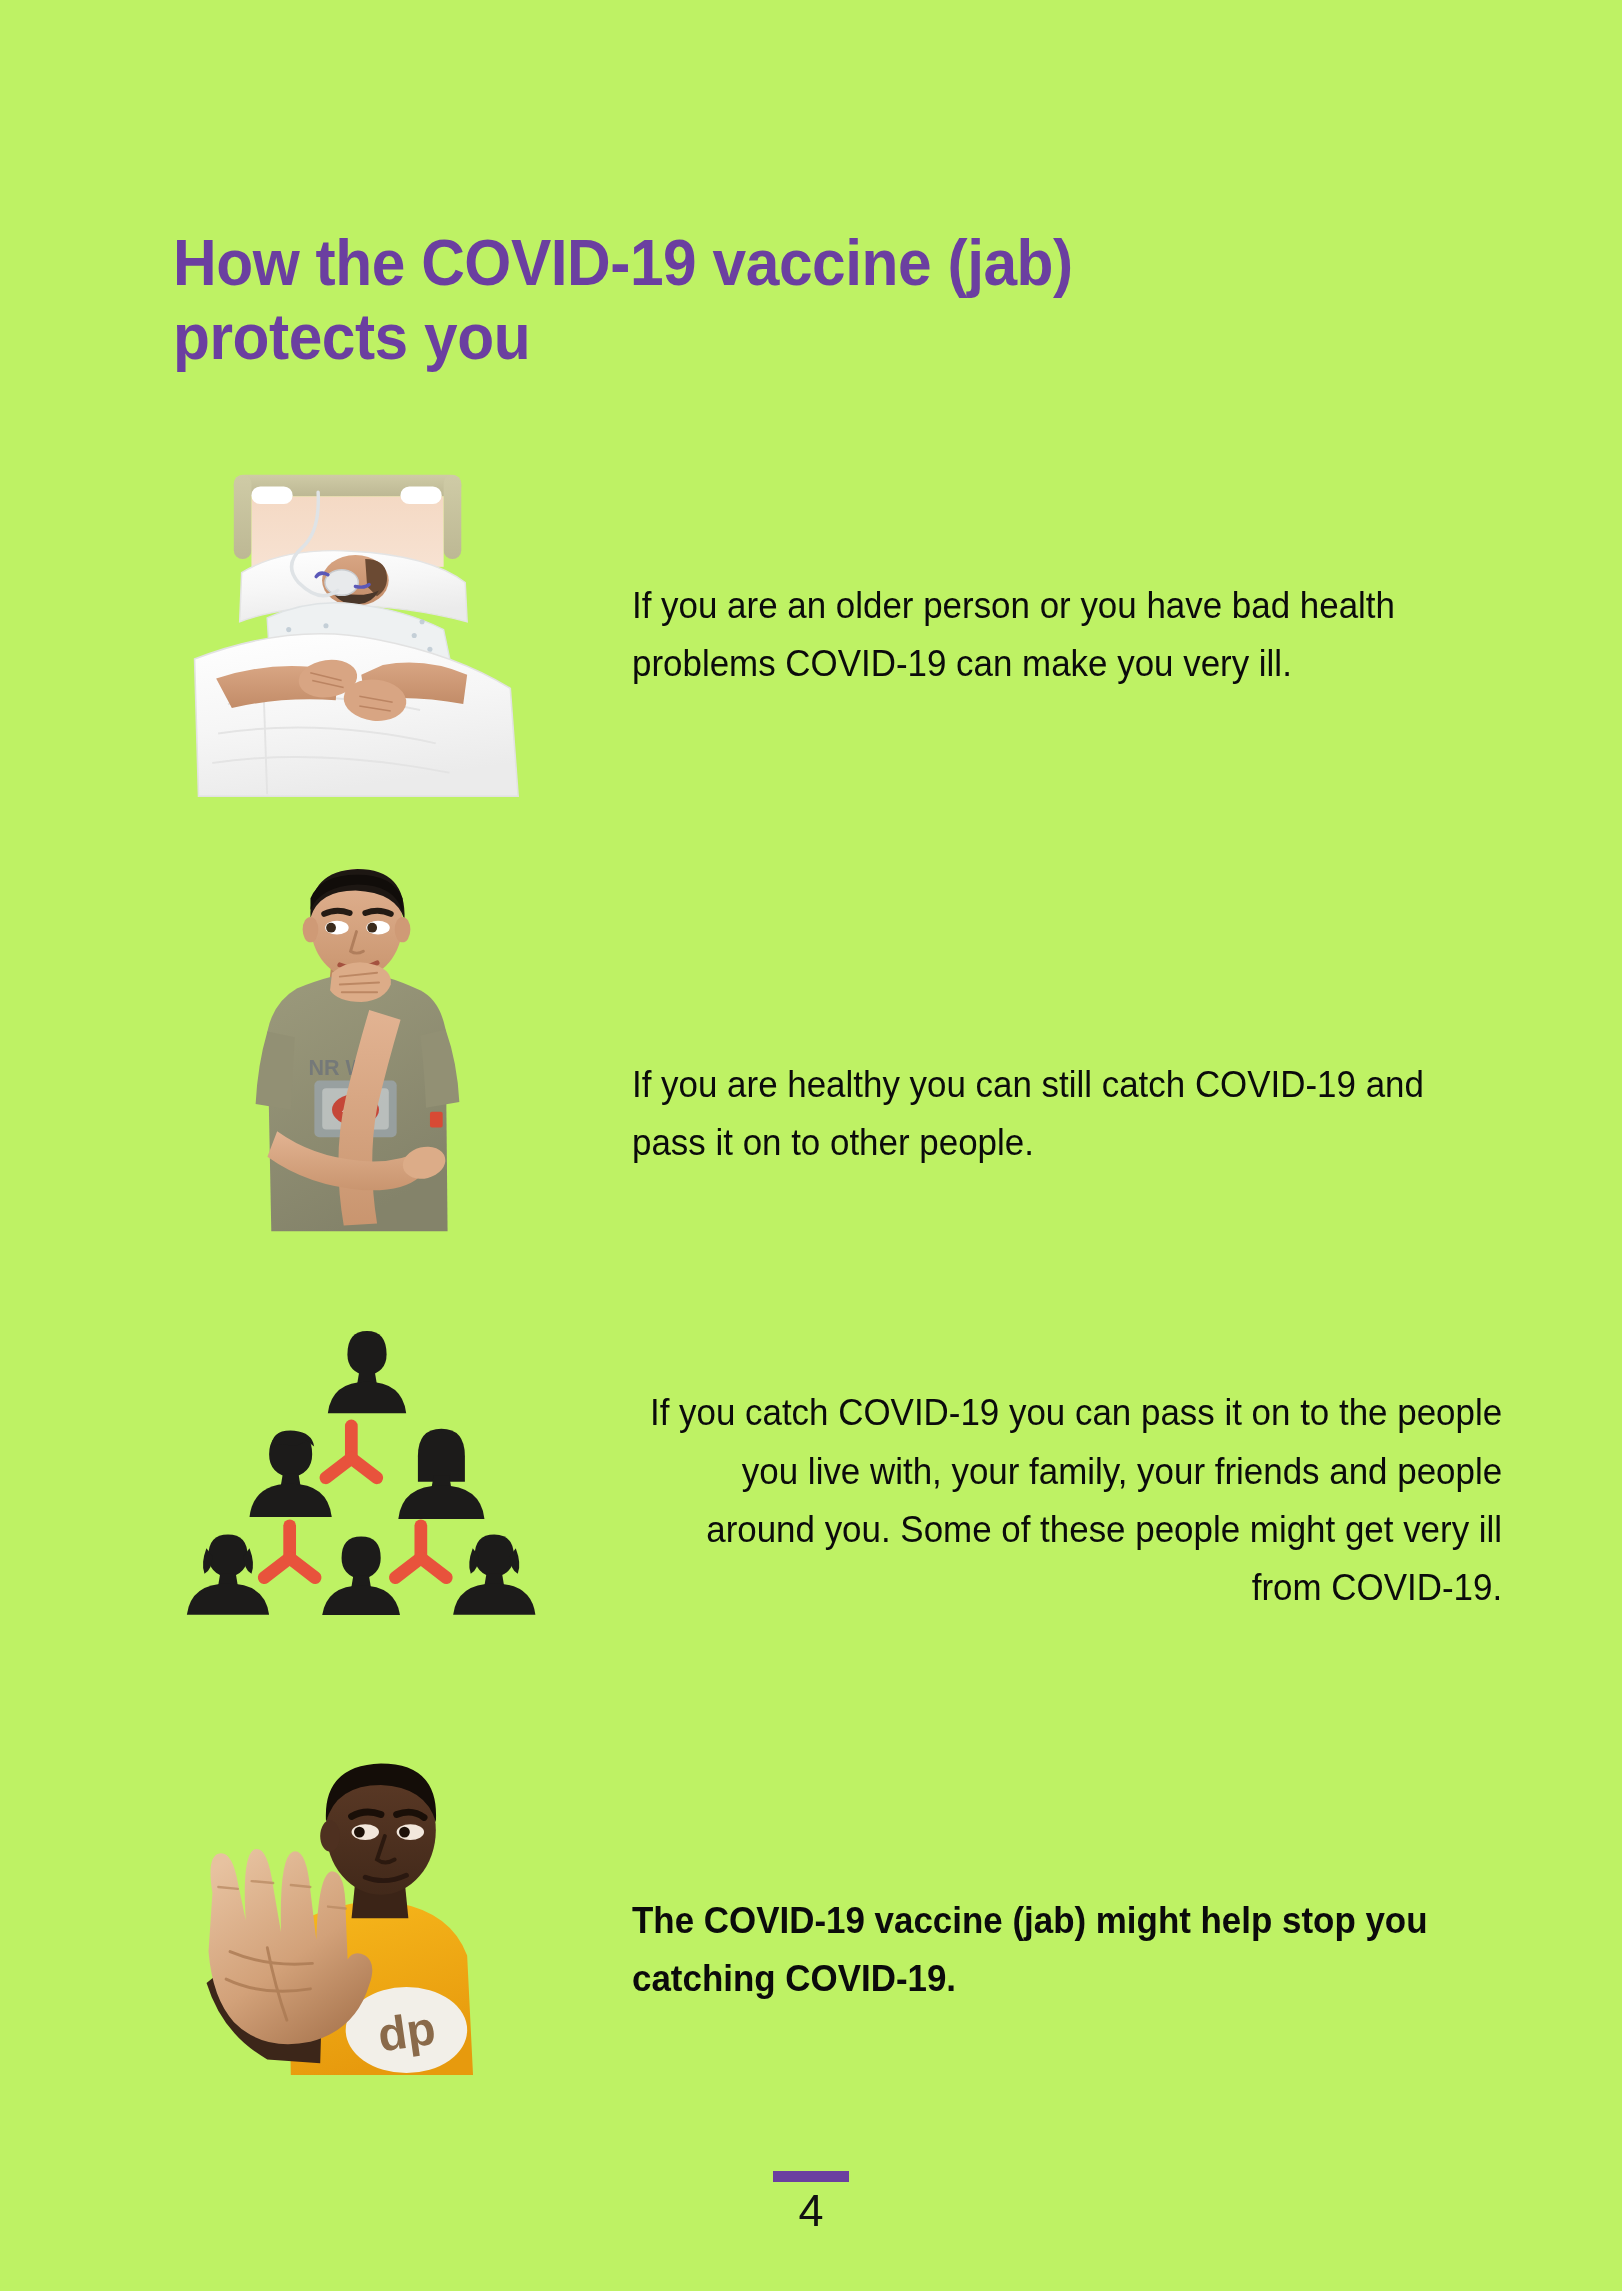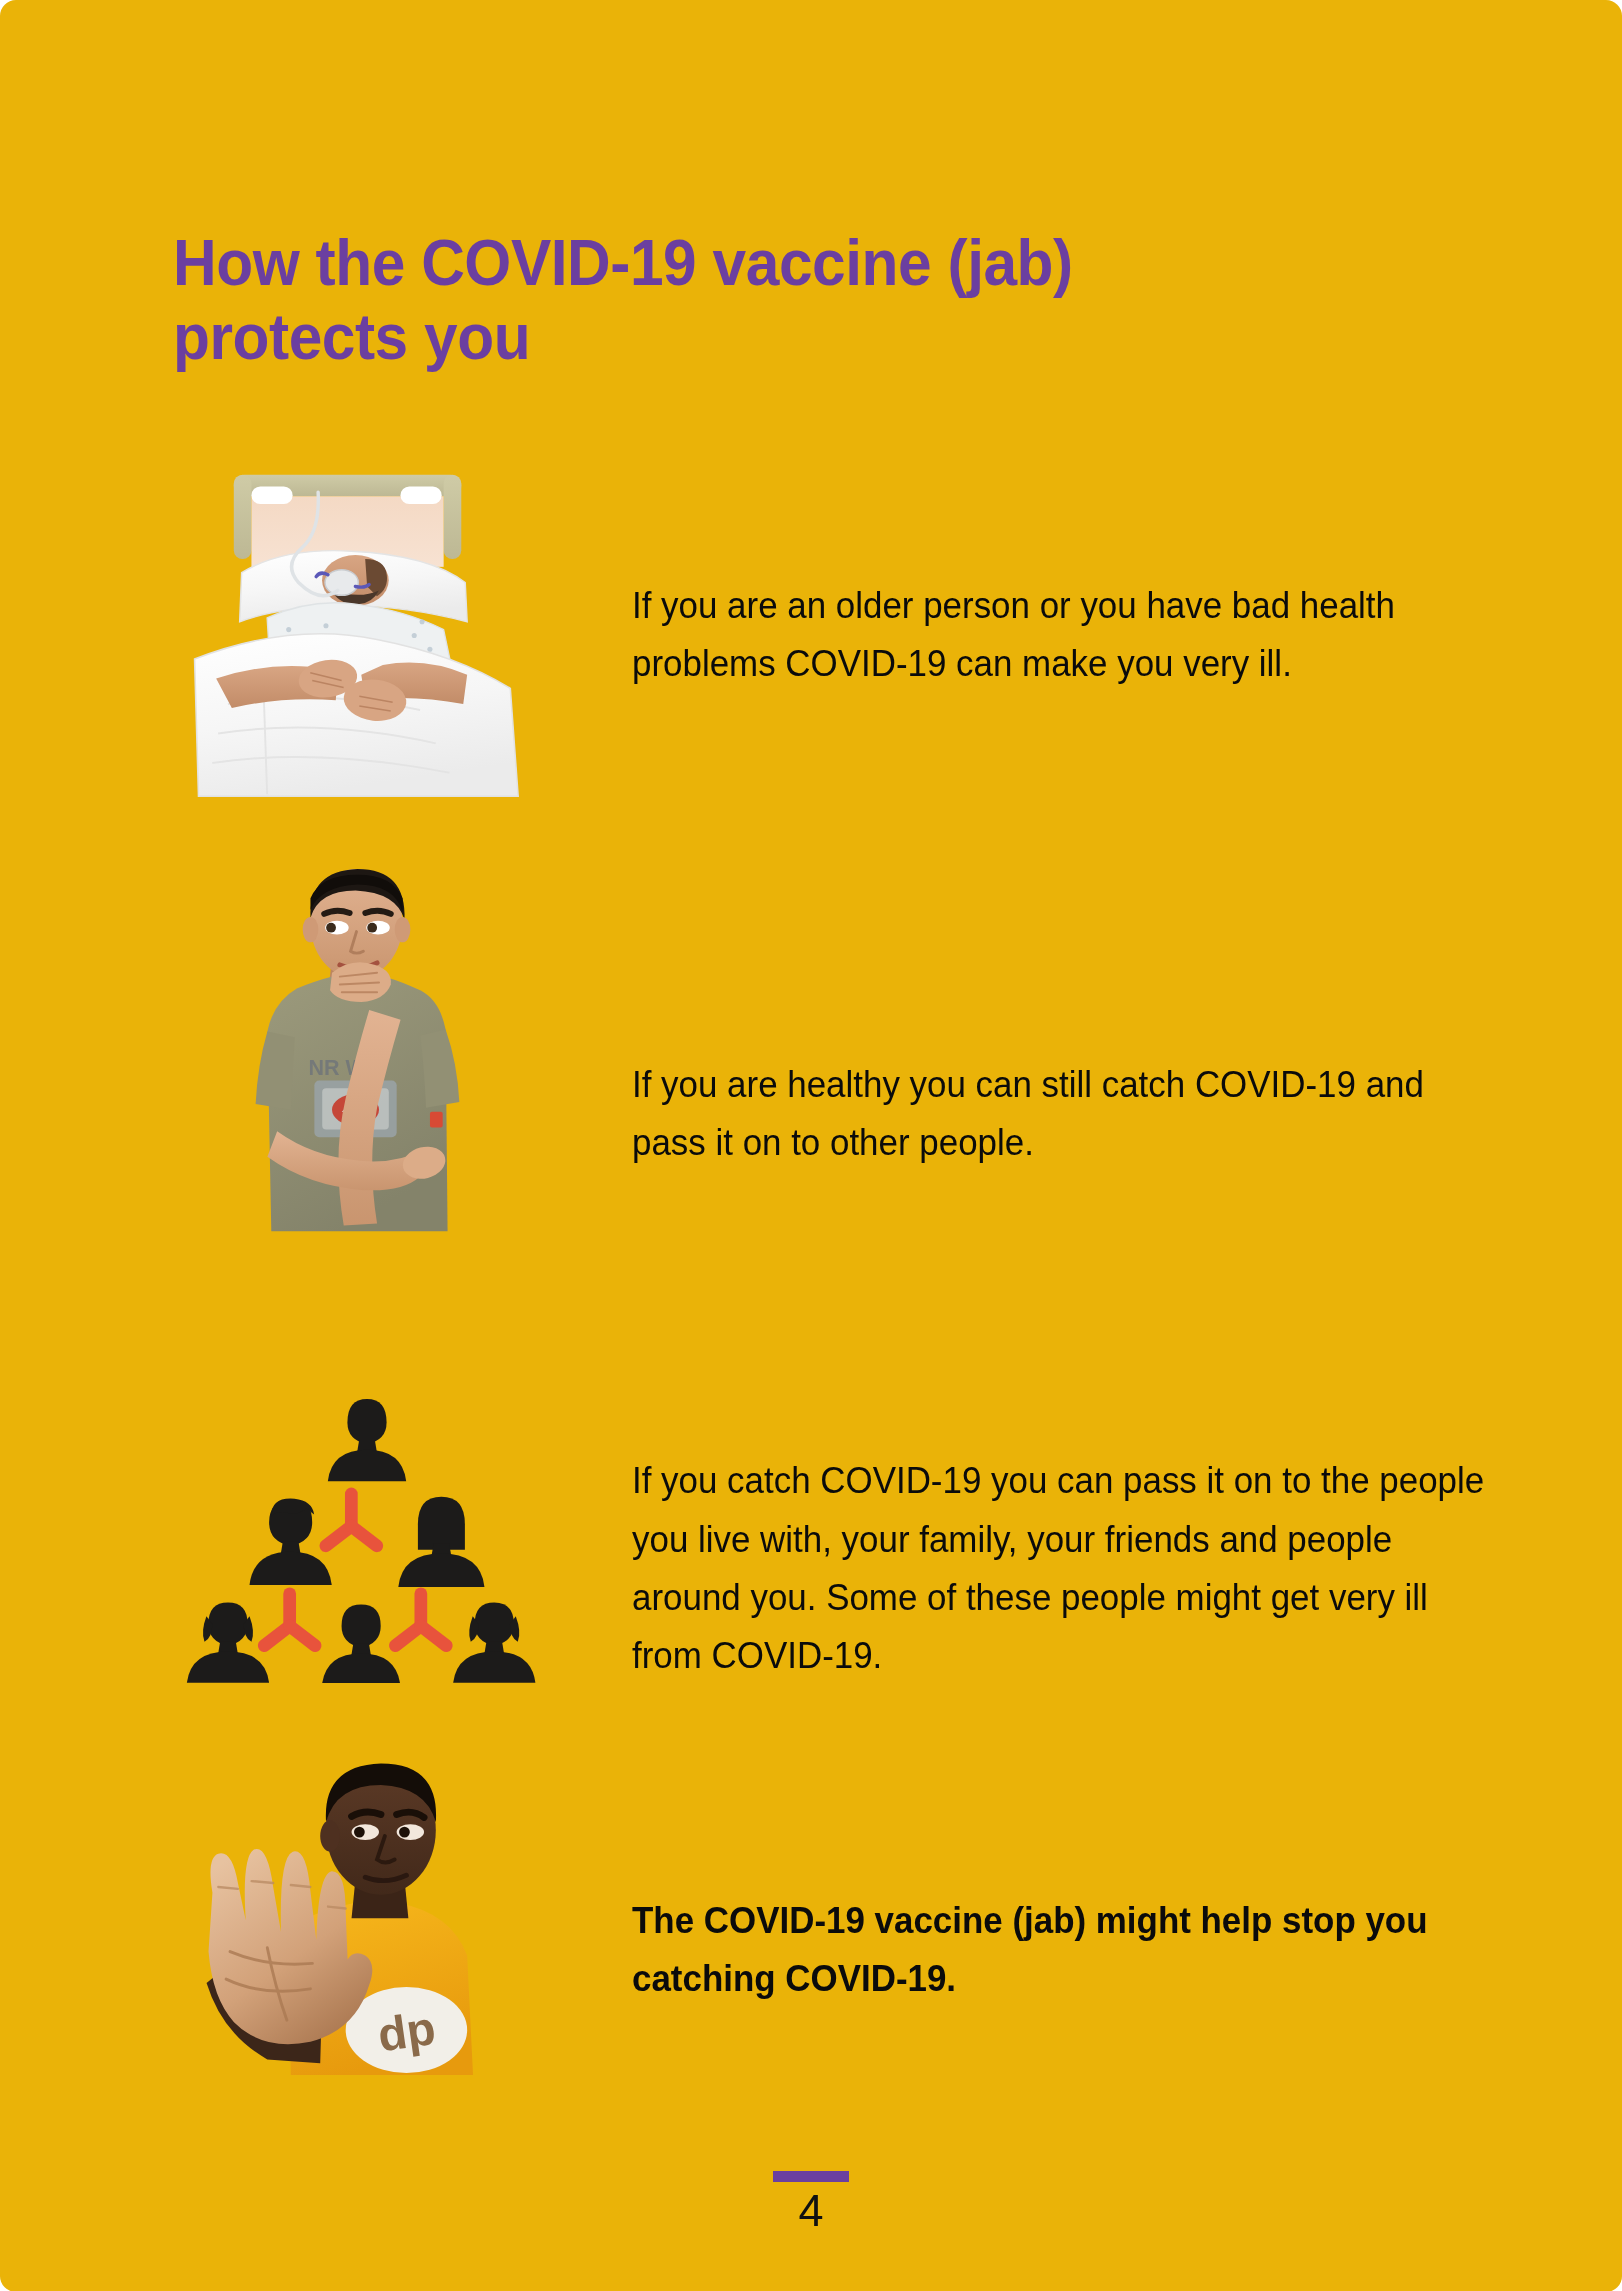--- a/index.html
+++ b/index.html
@@ -11,22 +11,21 @@
     width: 1622px;
     height: 2292px;
     position: relative;
     font-family: "Liberation Sans", sans-serif;
     overflow: hidden;
   }
 
   .page {
     position: absolute;
     inset: 0;
-    background: #eab308;
-    border-radius: 16px;
+    background: #bef264;
   }
 
   
   .page-title {
     position: absolute;
     left: 173px;
     top: 182px;
     width: 1235px;
     color: #6B3FA0;
     font-size: 65px;
@@ -58,21 +57,21 @@
     color: #0b0b0b;
     transform: scaleX(0.97);
     transform-origin: left top;
   }
   .row-text.bold { font-weight: bold; }
 
   #row1 { top: 457px; height: 363px; }
   #row1 .row-text { top: 84px; }
   #row2 { top: 863px; height: 387px; }
   #row2 .row-text { top: 157px; }
-  #row3 { top: 1389px; height: 309px; }
+  #row3 { top: 1321px; height: 309px; text-align: right; }
   #row3 .row-text { top: 27.4px; }
   #row4 { top: 1740px; height: 353px; }
   #row4 .row-text { top: 116px; }
 
   
   .illu-bed { width: 353px; height: 355px; position: relative; }
 
   
   .illu-think { width: 237px; height: 382px; position: relative; margin-left: 65px; }
 

